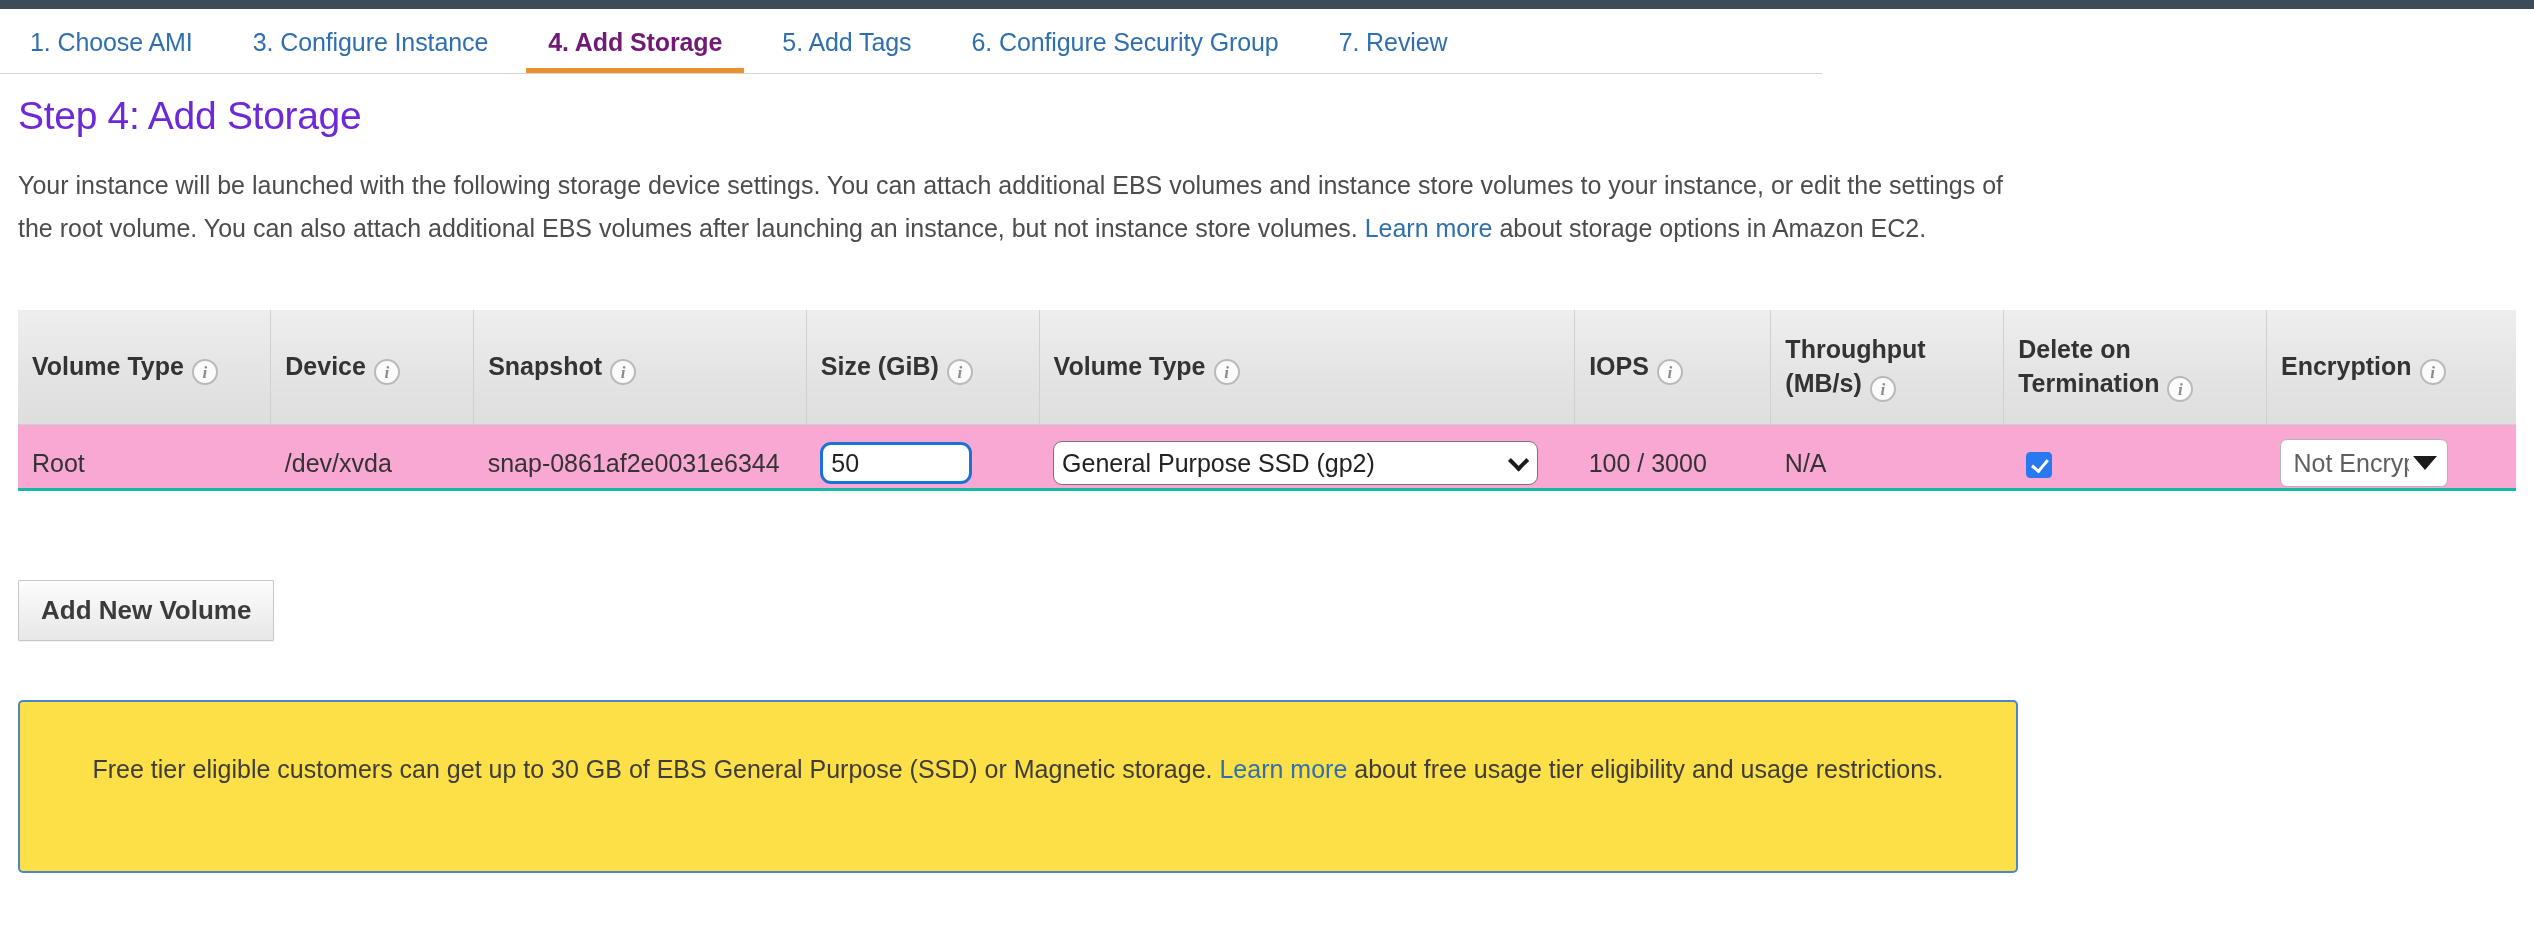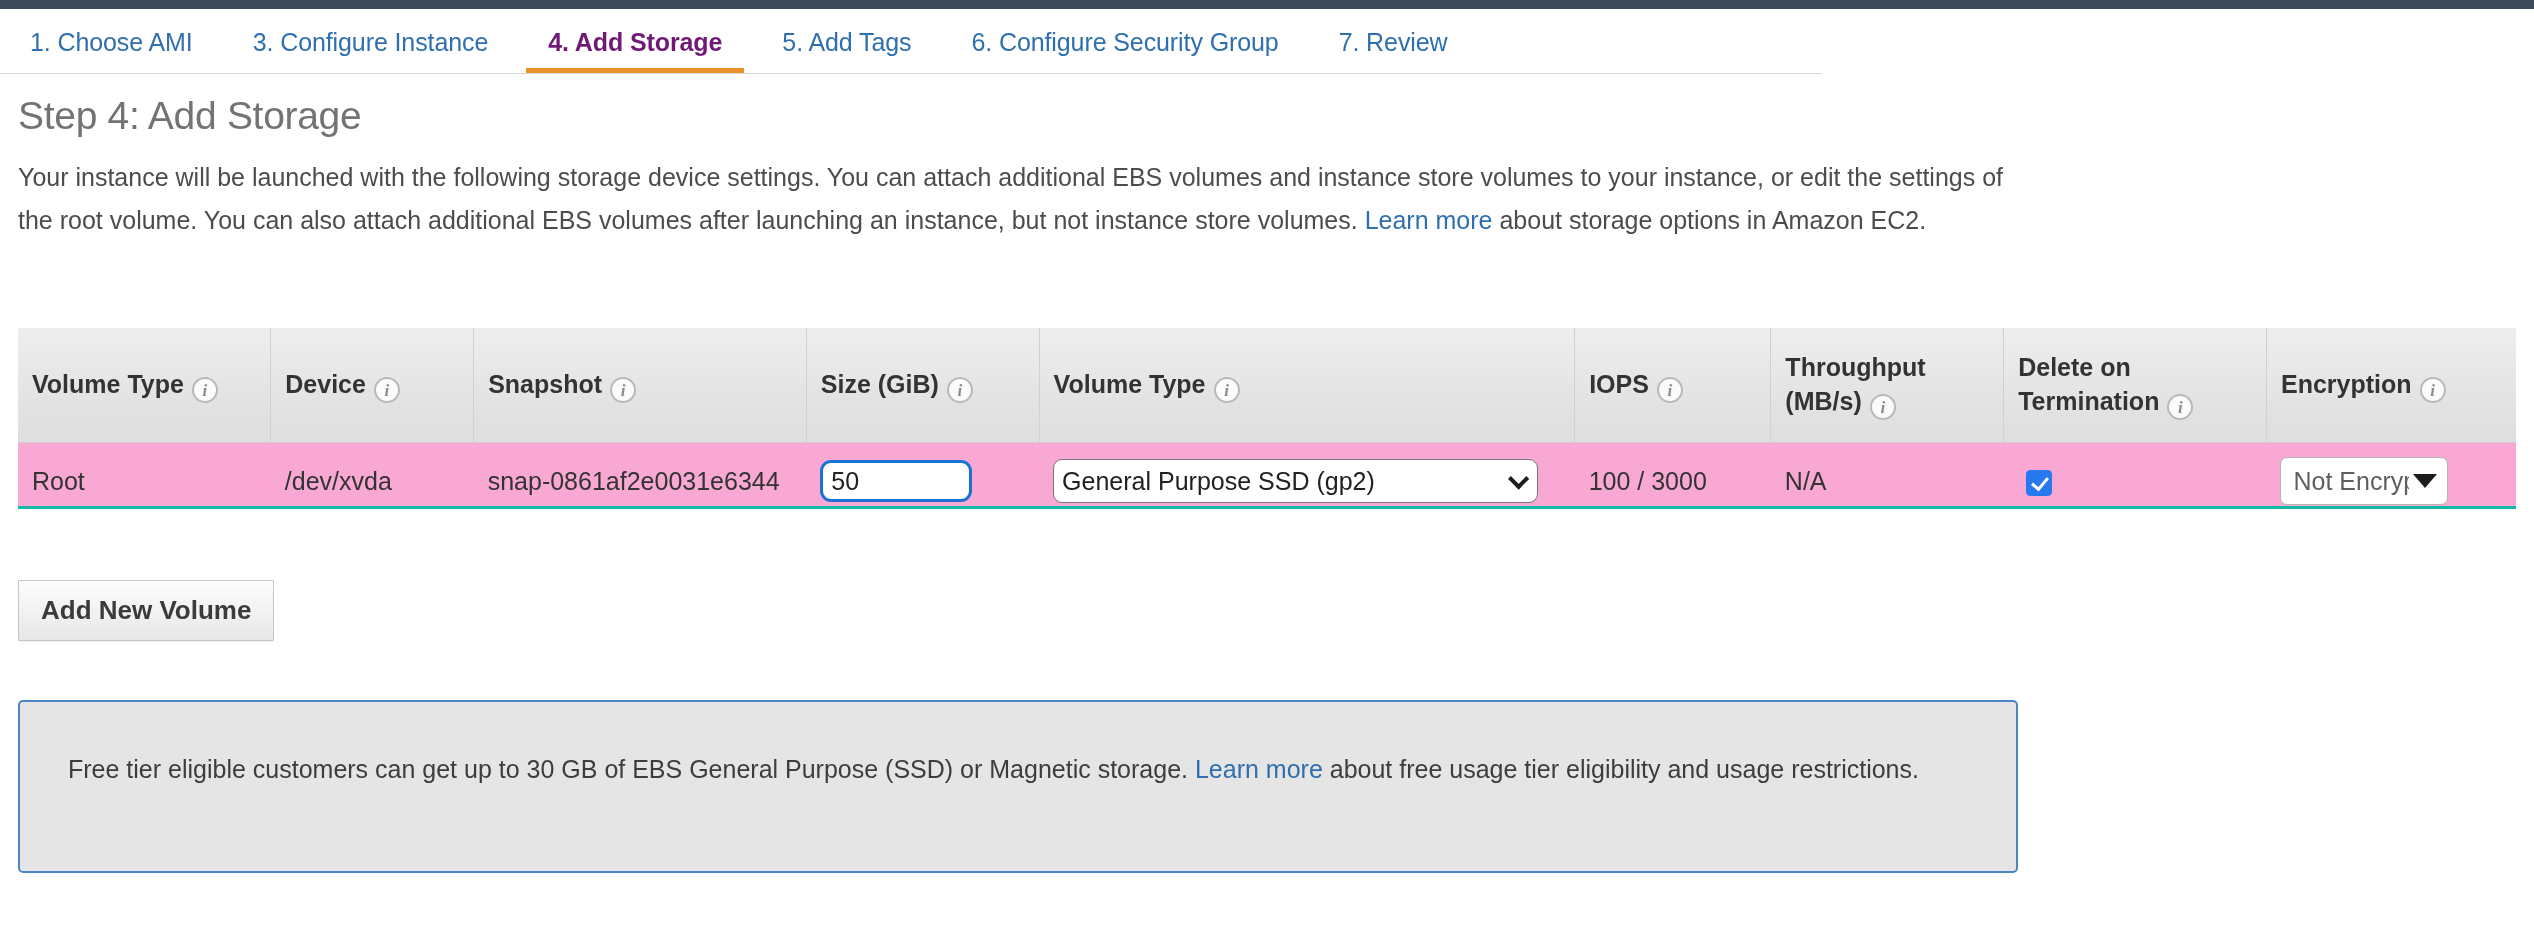--- a/index.html
+++ b/index.html
@@ -48,40 +48,40 @@
 
   
   .page-head {
     position: absolute; top: 92px; left: 18px;
     width: 2100px;
   }
   .page-title {
     font-size: 39px;
     line-height: 48px;
     font-weight: normal;
-    color: #737373;
-    margin: 0 0 16px 0;
+    color: #6d28d9;
+    margin: 0 0 24px 0;
     letter-spacing: -0.3px;
   }
   .page-desc {
     font-size: 25px;
     line-height: 43px;
     color: #4c4c4c;
     max-width: 2020px;
     margin: 0;
   }
   .link {
     color: #2f6faf;
     text-decoration: none;
     cursor: pointer;
   }
 
   
   .table-wrap {
-    position: absolute; top: 328px; left: 18px;
+    position: absolute; top: 310px; left: 18px;
     width: 2498px;
   }
   .storage-table {
     width: 100%;
     border-collapse: collapse;
     table-layout: fixed;
   }
   .storage-table thead th {
     background: linear-gradient(to bottom, #eeeeee 0%, #e4e4e4 55%, #dedede 100%);
     border-bottom: 1px solid #cfcfcf;
@@ -244,24 +244,25 @@
     border-radius: 1px;
     cursor: pointer;
     font-family: "Liberation Sans", sans-serif;
     box-shadow: 0 1px 0 rgba(0,0,0,0.05);
   }
 
   
   .callout {
     position: absolute; top: 700px; left: 18px;
     width: 2000px; min-height: 173px;
-    background: #e5e5e5;
+    background: #fde047;
     border: 2px solid #4a86c8;
     border-radius: 5px;
     padding: 46px 48px;
+    text-align: center;
   }
   .callout-text {
     font-size: 25px;
     line-height: 43px;
     color: #3d3d3d;
     margin: 0;
   }
 </style>
 </head>
 <body>

